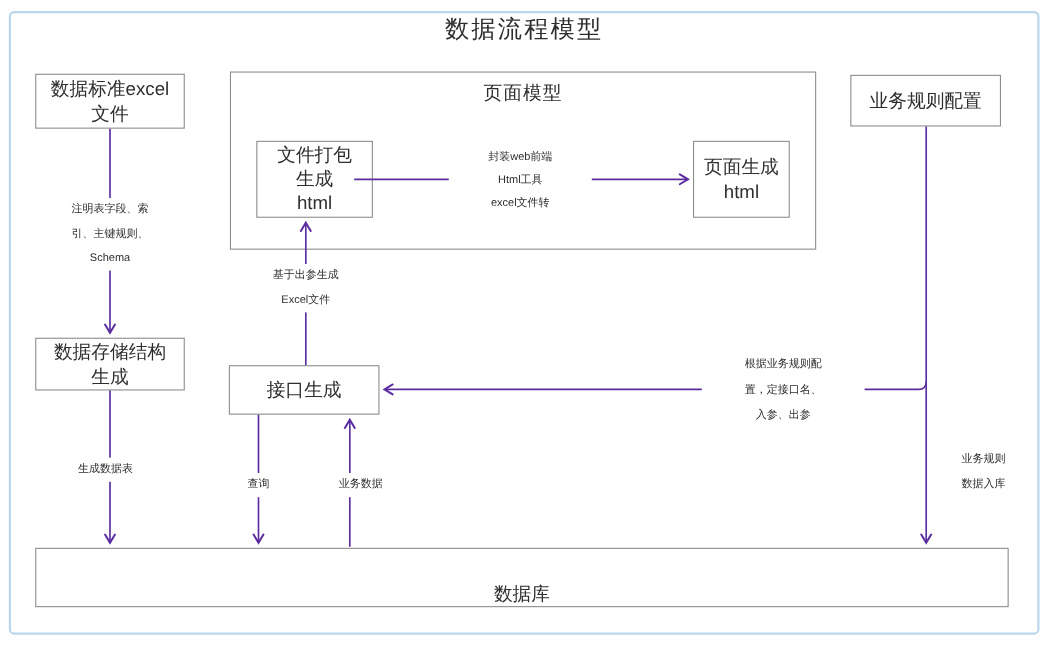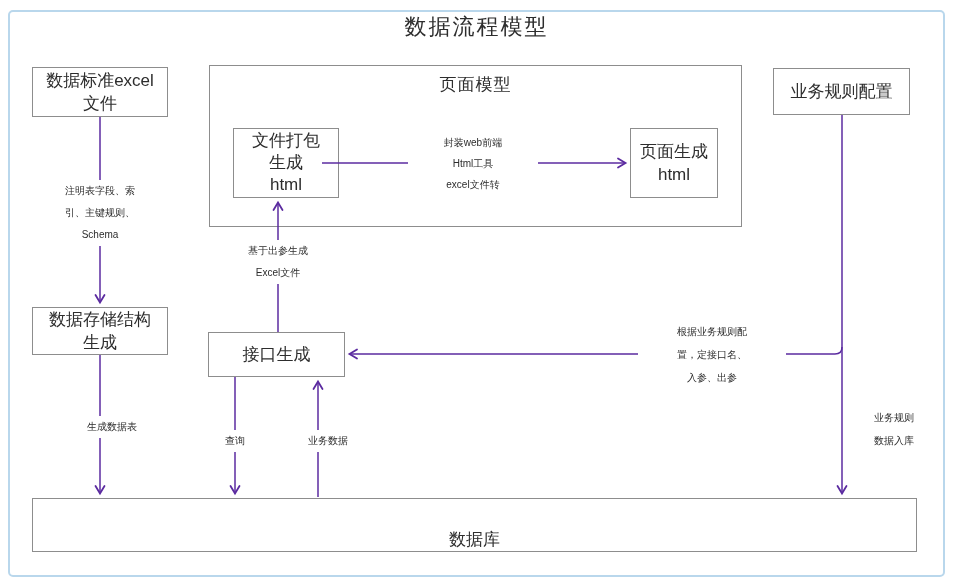--- a/index.html
+++ b/index.html
@@ -97,21 +97,21 @@
       <path d="M318,497 L318,382" marker-end="url(#arrow)"></path>
     </g>
   </svg>
 
   <div class="elabel" style="left:28px;top:180px;width:144px;">
     <div>注明表字段、索</div>
     <div>引、主键规则、</div>
     <div>Schema</div>
   </div>
 
-  <div class="elabel" style="left:60px;top:416px;width:104px;">生成数据表</div>
+  <div class="elabel" style="left:44px;top:416px;width:104px;">生成数据表</div>
 
   <div class="elabel" style="left:218px;top:240px;width:120px;">
     <div>基于出参生成</div>
     <div>Excel文件</div>
   </div>
 
   <div class="elabel" style="left:408px;top:132px;width:130px;line-height:21px;">
     <div>封装web前端</div>
     <div>Html工具</div>
     <div>excel文件转</div>

